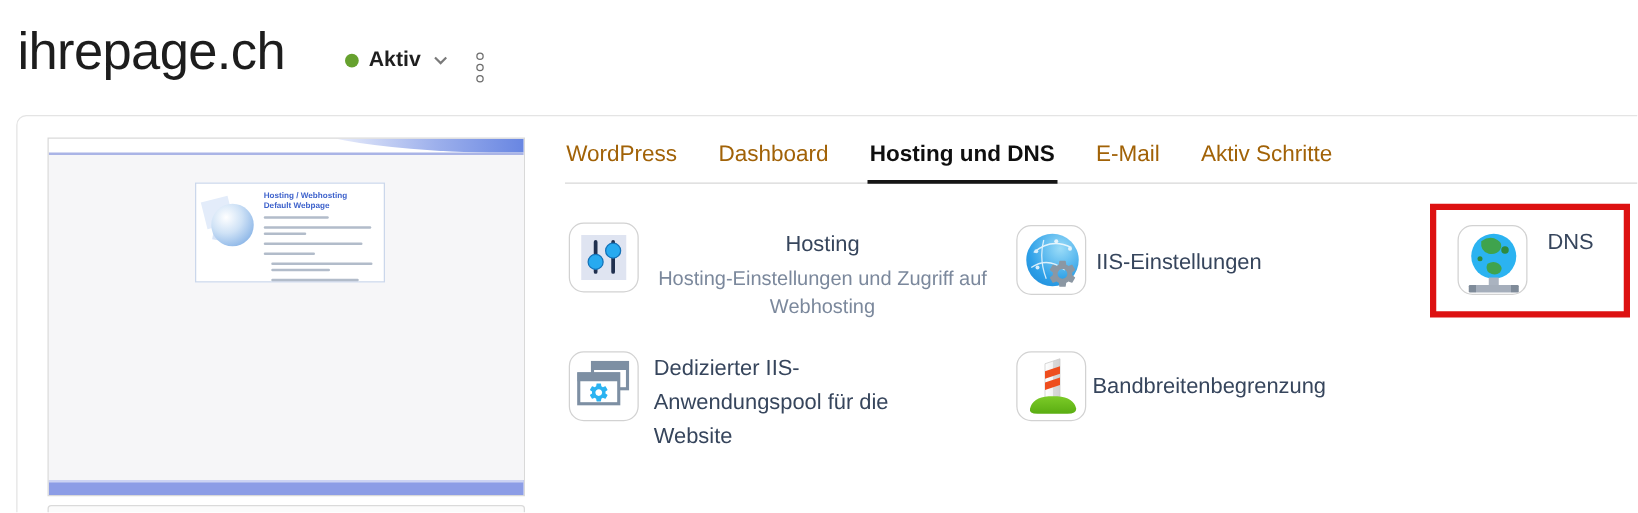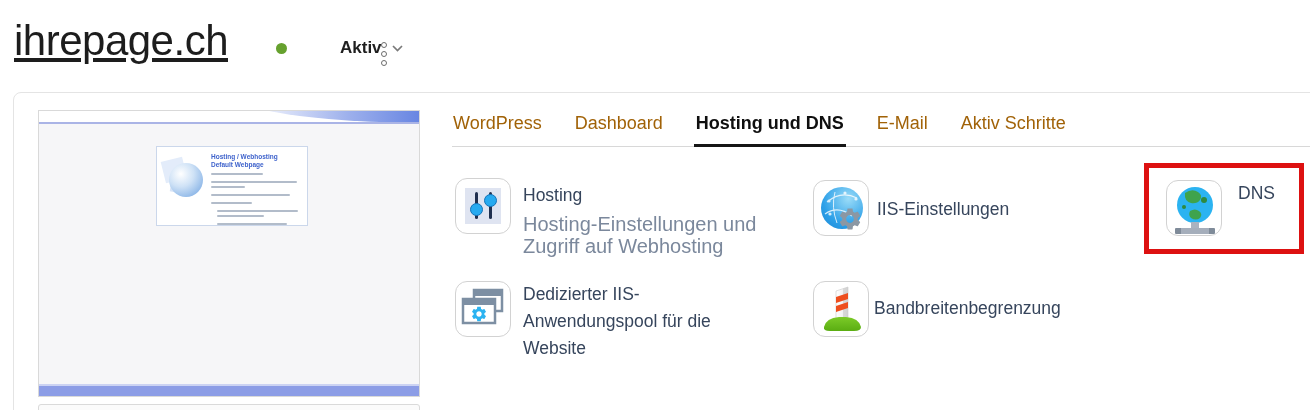--- a/index.html
+++ b/index.html
@@ -5,25 +5,25 @@
   * { margin:0; padding:0; box-sizing:border-box; }
   html,body { background:#fff; }
   .page {
     position:relative; width:1310px; height:410px; overflow:hidden;
     background:#fff; font-family:"Liberation Sans", sans-serif; color:#1f1f1f;
   }
 
   
   .domain-title {
     position:absolute; left:14px; top:16px; font-size:42px; font-weight:400;
-    letter-spacing:-0.5px; color:#1d1d1d; line-height:50px;text-decoration:underline;
+    letter-spacing:-0.5px; color:#1d1d1d; line-height:50px;
   }
   .status-group { position:absolute; left:276px; top:38px; display:flex; align-items:center; gap:8px; cursor:pointer; }
   .status-dot { width:11px; height:11px; border-radius:50%; background:#66a12e; }
-  .status-label { font-size:17px; font-weight:700; color:#1f1f1f;margin-left:45px; }
+  .status-label { font-size:17px; font-weight:700; color:#1f1f1f; }
   .chevron-down { margin-left:2px; display:block; }
   .kebab { position:absolute; left:379px; top:40px; display:flex; flex-direction:column; gap:3px; cursor:pointer; padding:2px; }
   .kebab i { width:6px; height:6px; border:1.5px solid #6d6d6d; border-radius:50%; display:block; }
 
   
   .card {
     position:absolute; left:13px; top:92px; width:1380px; height:400px;
     background:#fff; border:1px solid #e4e4e4; border-radius:8px;
   }
 
@@ -73,23 +73,23 @@
   .tab { position:relative; font-size:18px; color:#a16207; padding:3px 1px 10px; cursor:pointer; white-space:nowrap; }
   .tab.active { color:#0f0f0f; font-weight:700; }
   .tab.active::after { content:""; position:absolute; left:-1px; right:-1px; bottom:-1px; height:3px; background:#161616; }
 
   
   .icon-box {
     position:absolute; width:56px; height:56px; background:#fff;
     border:1px solid #d2d2d2; border-radius:12px; cursor:pointer;
   }
   .feat-title { font-size:17.5px; color:#36455c; line-height:27px; cursor:pointer; }
-  .feat-sub { font-size:20px; color:#7b889c; line-height:22px; margin-top:4px; }
-
-  .hosting-text   { position:absolute; left:523px; top:182px; width:270px; }
+  .feat-sub { font-size:16px; color:#7b889c; line-height:22px; margin-top:4px; }
+
+  .hosting-text   { position:absolute; left:523px; top:182px; width:270px;text-align:center; }
   .iis-title      { position:absolute; left:877px; top:196px; }
   .dns-title      { position:absolute; left:1238px; top:180px; }
   .apppool-title  { position:absolute; left:523px; top:281px; width:205px; }
   .bw-title       { position:absolute; left:874px; top:295px; }
 
   .icon-hosting  { left:455px; top:178px; }
   .icon-iis      { left:813px; top:180px; }
   .icon-dns      { left:1166px; top:180px; }
   .icon-apppool  { left:455px; top:281px; }
   .icon-bw       { left:813px; top:281px; }

